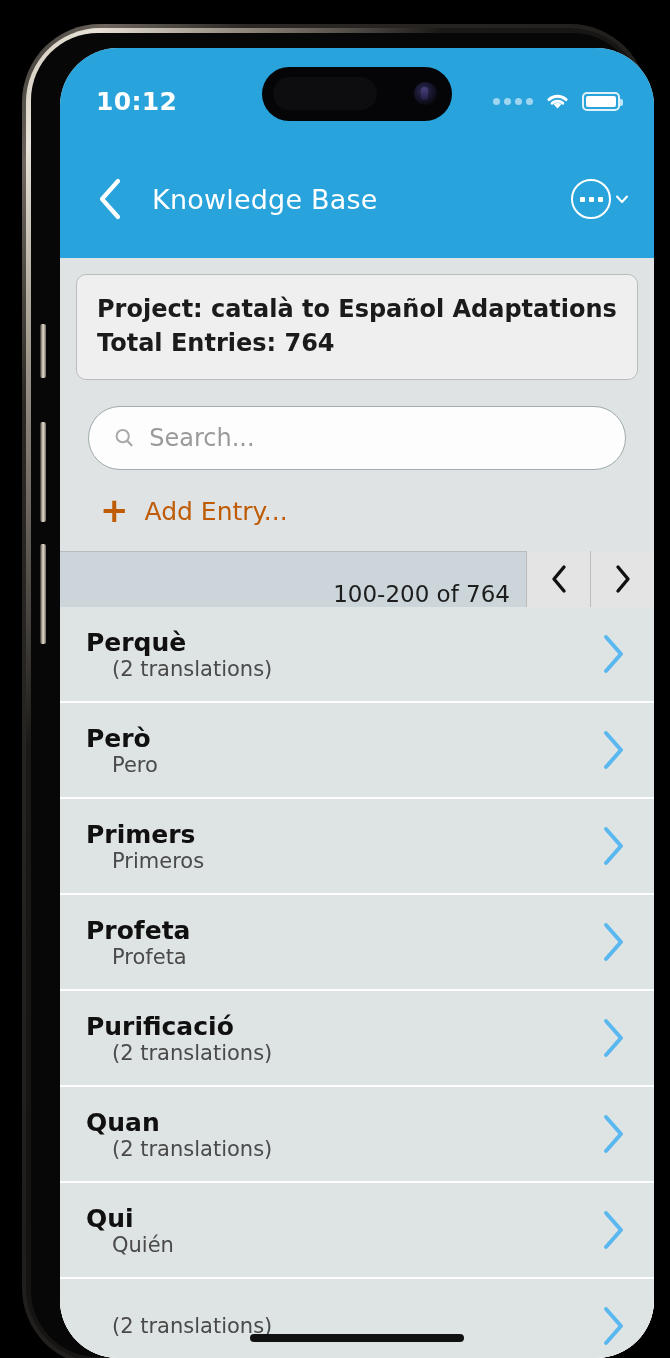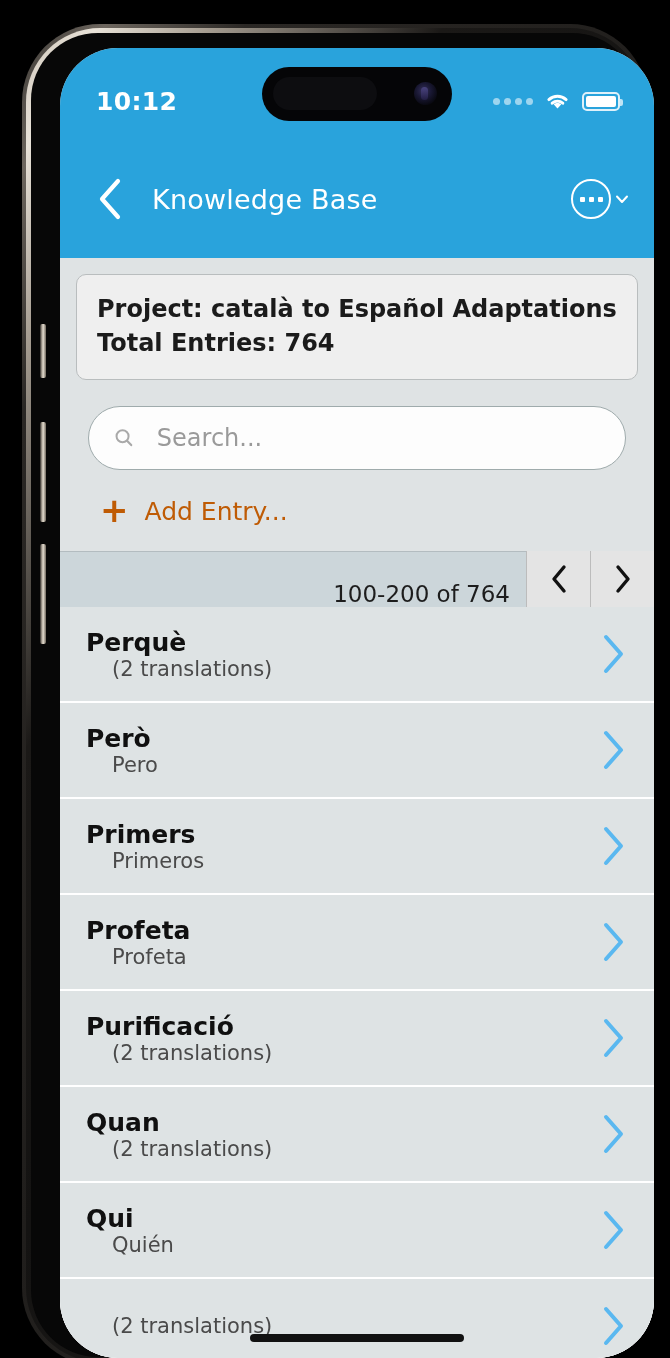--- a/index.html
+++ b/index.html
@@ -220,21 +220,21 @@
   
   .search-wrap { padding: 26px 28px 0 28px; }
   .search-box {
     height: 64px;
     background: #fdfdfd;
     border: 1.5px solid #9fabac;
     border-radius: 34px;
     display: flex;
     align-items: center;
     padding: 0 24px;
-    gap: 22px;
+    gap: 14px;
     cursor: text;
   }
   .search-ph {
     font-size: 24px;
     color: #9a9a9a;
     background: transparent;
     border: none;
     outline: none;
     width: 100%;
     font-family: "DejaVu Sans", sans-serif;

